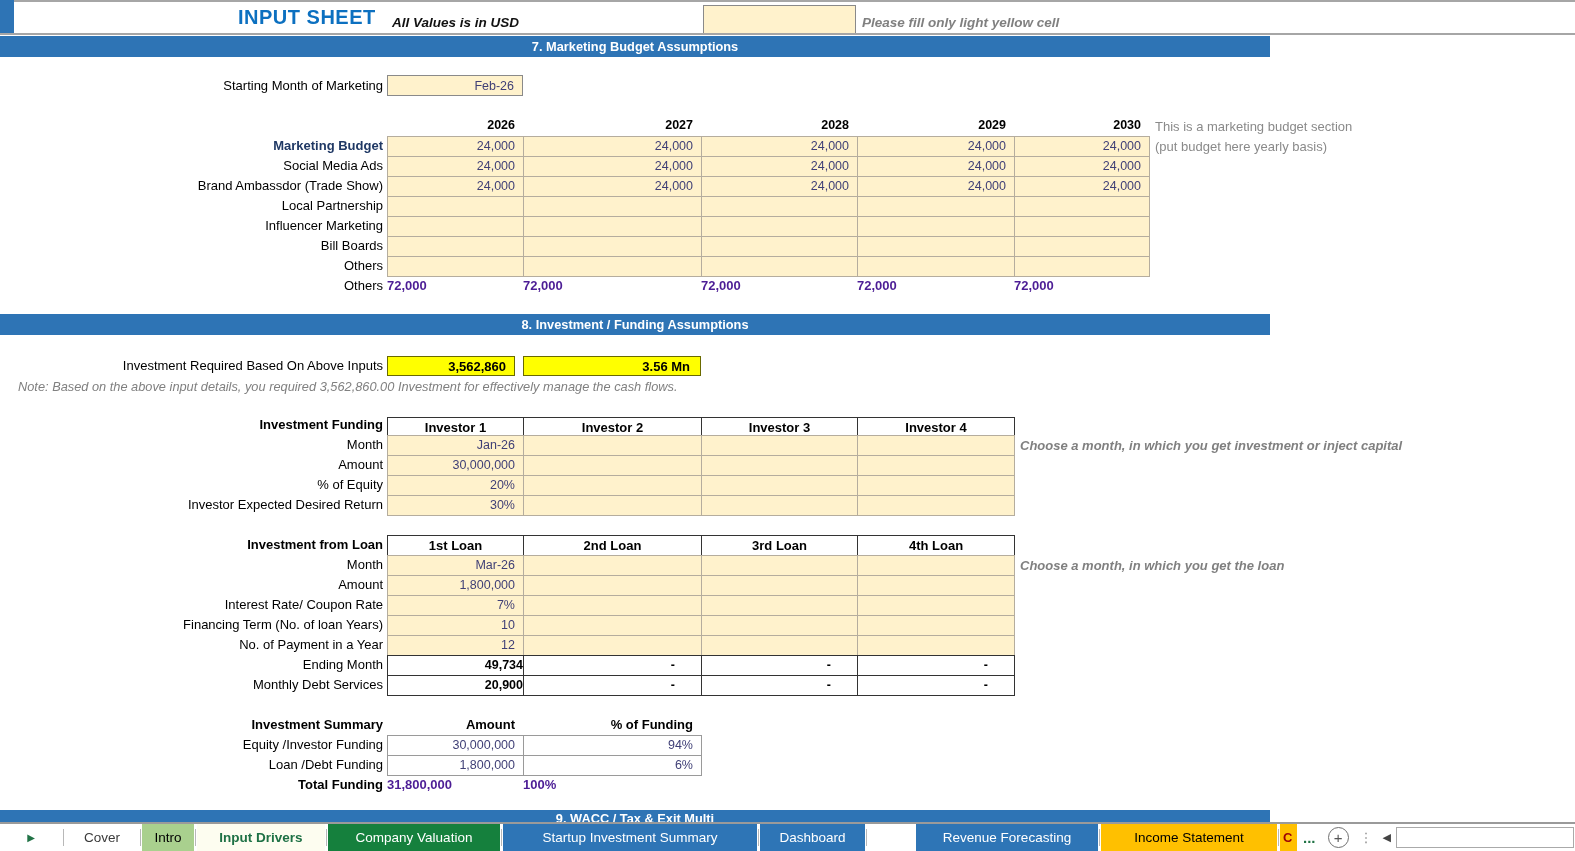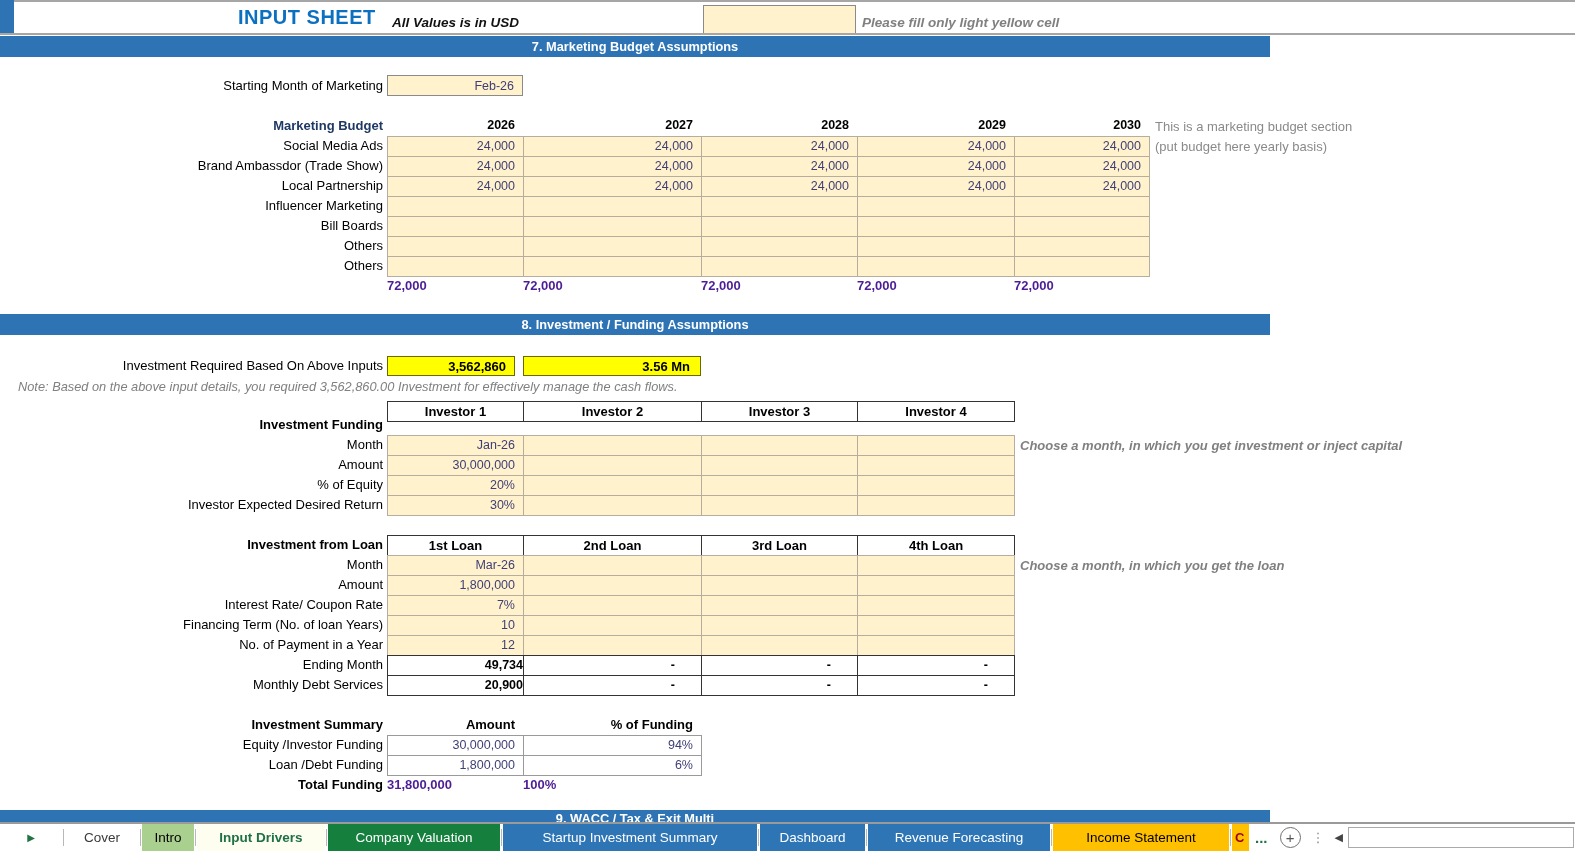--- a/index.html
+++ b/index.html
@@ -18,21 +18,21 @@
   .instruction { position:absolute; left:862px; top:15px; font-size:13.5px; font-weight:bold; font-style:italic; color:#808080; }
 
   .banner { position:absolute; left:0; width:1270px; height:21px; background:#2e74b5; color:#ffffff;
             font-size:12.8px; font-weight:bold; text-align:center; line-height:21px; }
   .banner.clipped { height:28px; overflow:hidden; line-height:17px; }
 
   
   .labelcol { position:absolute; left:0; width:385px; display:flex; flex-direction:column; }
   .labelcol div { height:20px; line-height:20px; text-align:right; font-size:13px; color:#000; padding-right:2px; white-space:nowrap; }
   .labelcol .b { font-weight:bold; }
-  .labelcol .navy { color:#1f3864; font-weight:bold; }
+  .labelcol .navy { color:#1f3864; font-weight:bold;margin-top:20px; }
 
   
   .grid { position:absolute; left:387px; display:grid; }
   .g5 { grid-template-columns:136px 178px 156px 157px 135px; }
   .g4 { grid-template-columns:136px 178px 156px 157px; }
   .g2 { grid-template-columns:136px 178px; }
   .grid > div { height:20px; line-height:19px; font-size:12.5px; white-space:nowrap; }
 
   .yr { font-weight:bold; color:#000; text-align:right; padding-right:8px; font-size:13px; }
 
@@ -73,21 +73,21 @@
   .navarrow { width:62px; display:flex; align-items:center; justify-content:center;
               color:#217346; font-size:10px; }
   .tabsep { width:1px; background:#b8b8b8; margin:5px 1px; }
   .tab { display:flex; align-items:center; justify-content:center; font-size:13.5px; padding:0 6px; cursor:default; }
   .t0 { min-width:74px; background:#ffffff; color:#3a3a3a; }
   .t1 { min-width:52px; background:#a9d08e; color:#000; }
   .t2 { min-width:128px; background:#fdfdf0; color:#1e7145; font-weight:bold; }
   .t3 { min-width:172px; background:#15803d; color:#fff; }
   .t4 { min-width:254px; background:#2e75b6; color:#fff; }
   .t5 { min-width:105px; background:#2e75b6; color:#fff; }
-  .t6 { min-width:182px; background:#2e75b6; color:#fff; }
+  .t6 { min-width:182px; background:#2e75b6; color:#fff;margin-left:48px; }
   .t7 { min-width:176px; background:#ffc000; color:#000; }
   .partialtab { width:17px; background:#ffc000; overflow:hidden; display:flex; align-items:center; }
   .partialtab span { color:#9c0006; font-weight:bold; font-size:13px; margin-left:3px; }
   .moretabs { display:flex; align-items:center; padding:0 6px; color:#217346; font-weight:bold; font-size:15px; }
   .addsheet { align-self:center; width:21px; height:21px; border:1.5px solid #707070; border-radius:50%;
               display:flex; align-items:center; justify-content:center; font-size:15px; color:#555;
               margin:0 6px; line-height:1; }
   .vdots { align-self:center; color:#8a8a8a; font-size:13px; margin:0 5px; }
   .hscroll { flex:1; display:flex; align-items:center; margin-right:1px; }
   .scroll-left { color:#444; font-size:11px; padding:0 5px; }
@@ -190,21 +190,21 @@
   <div class="reqcell" style="left:523px; top:356px; width:178px; padding-right:10px;">3.56 Mn</div>
   <div class="note" style="top:379px;">Note: Based on the above input details, you required 3,562,860.00 Investment for effectively manage the cash flows.</div>
 
   <div class="labelcol" style="top:415px;">
     <div class="b">Investment Funding</div>
     <div>Month</div>
     <div>Amount</div>
     <div>% of Equity</div>
     <div>Investor Expected Desired Return</div>
   </div>
-  <div class="grid g4 hdrrow" style="top:401px;">
+  <div class="grid g4 hdrrow" style="top:417px;">
     <div>Investor 1</div>
     <div>Investor 2</div>
     <div>Investor 3</div>
     <div>Investor 4</div>
   </div>
   <div class="grid g4 inbody" style="top:435px;">
     <div class="ic">Jan-26</div>
     <div class="ic"></div>
     <div class="ic"></div>
     <div class="ic"></div>

